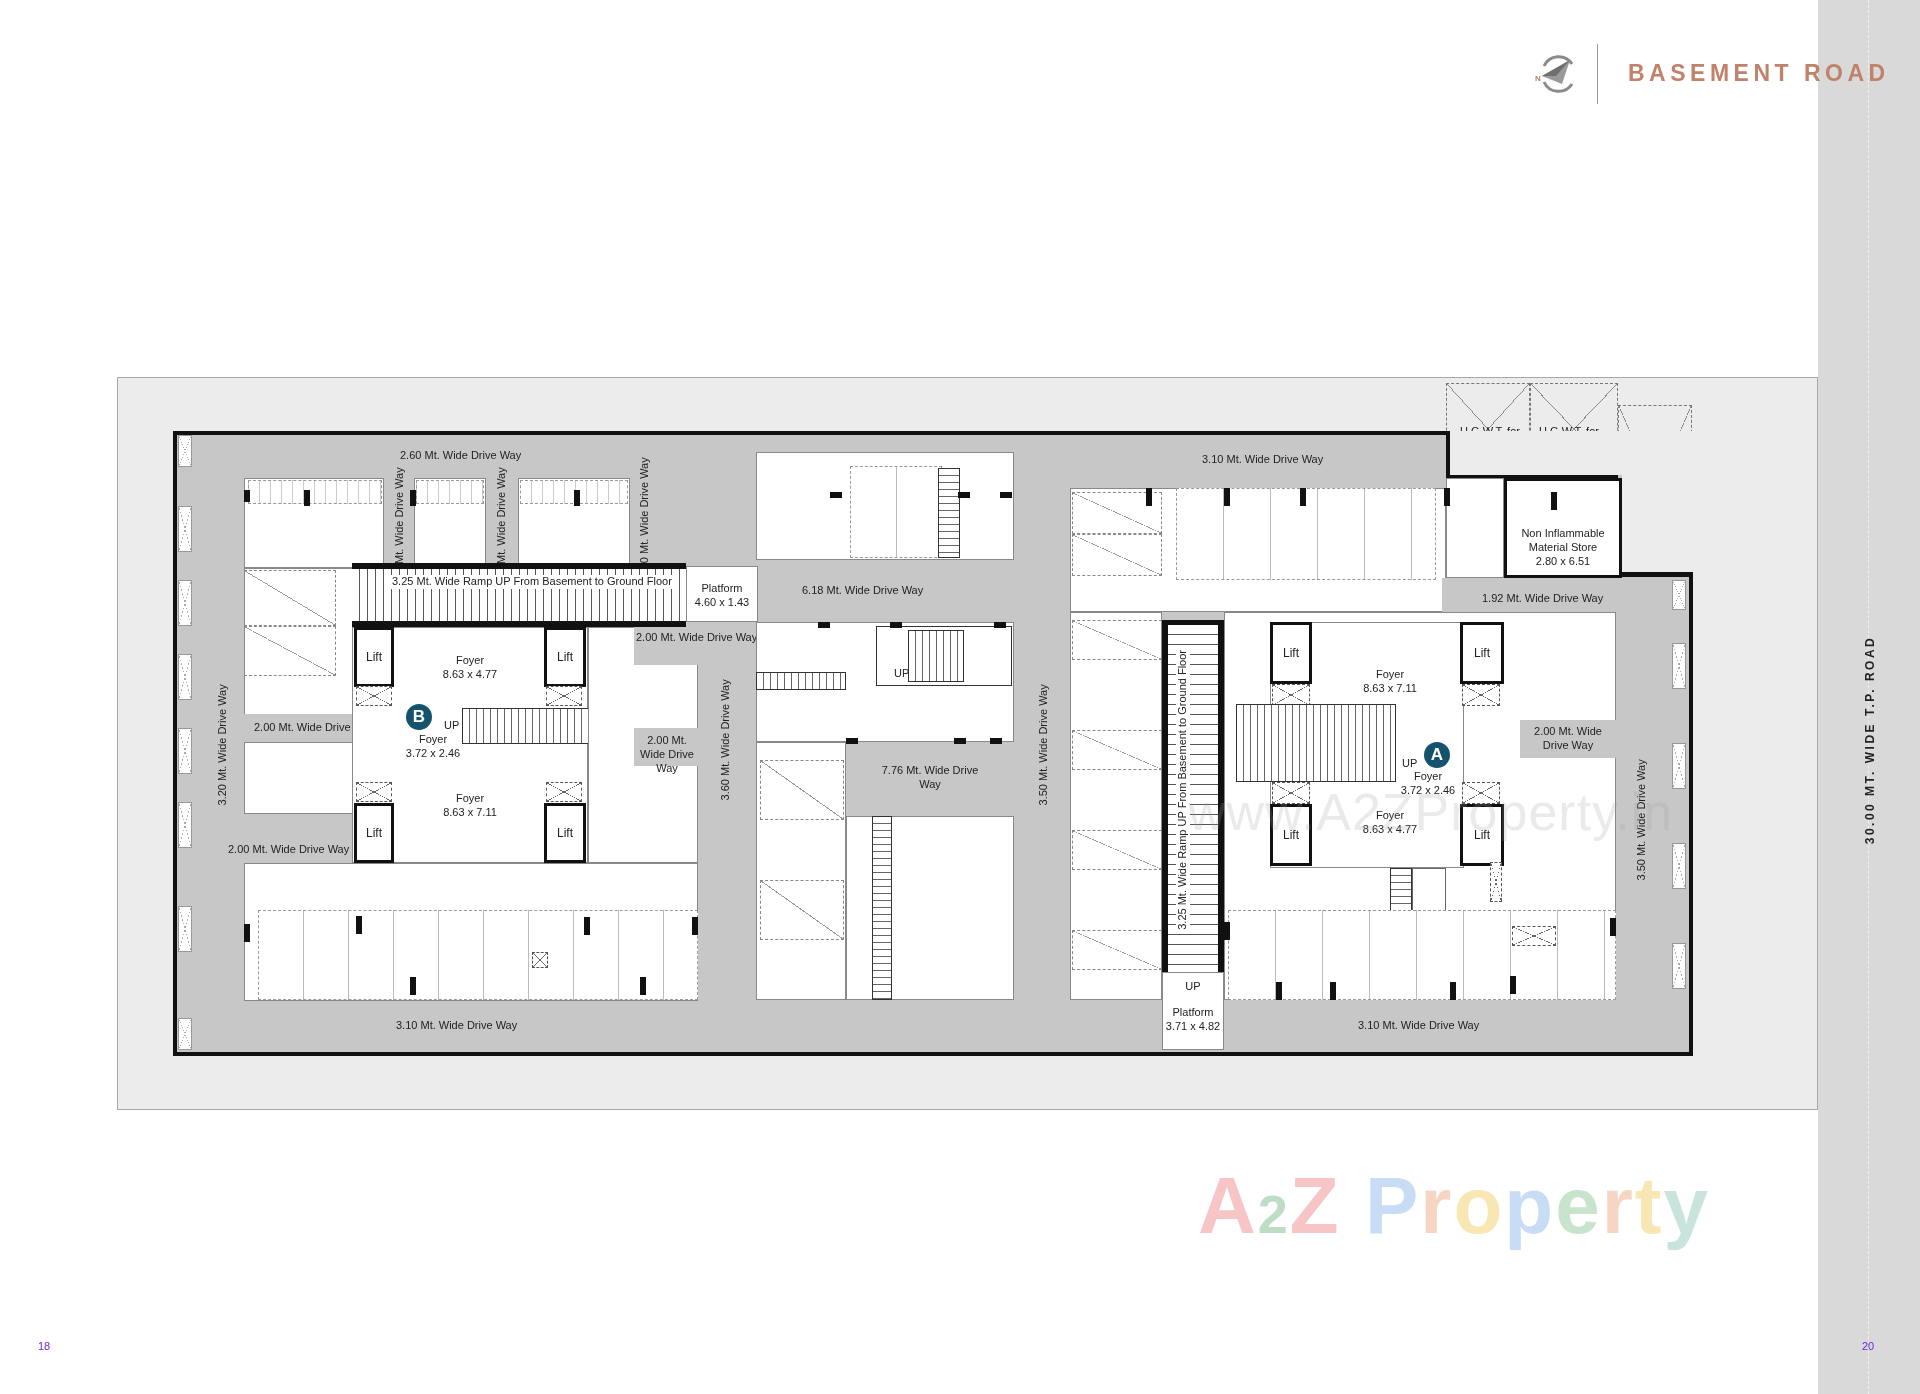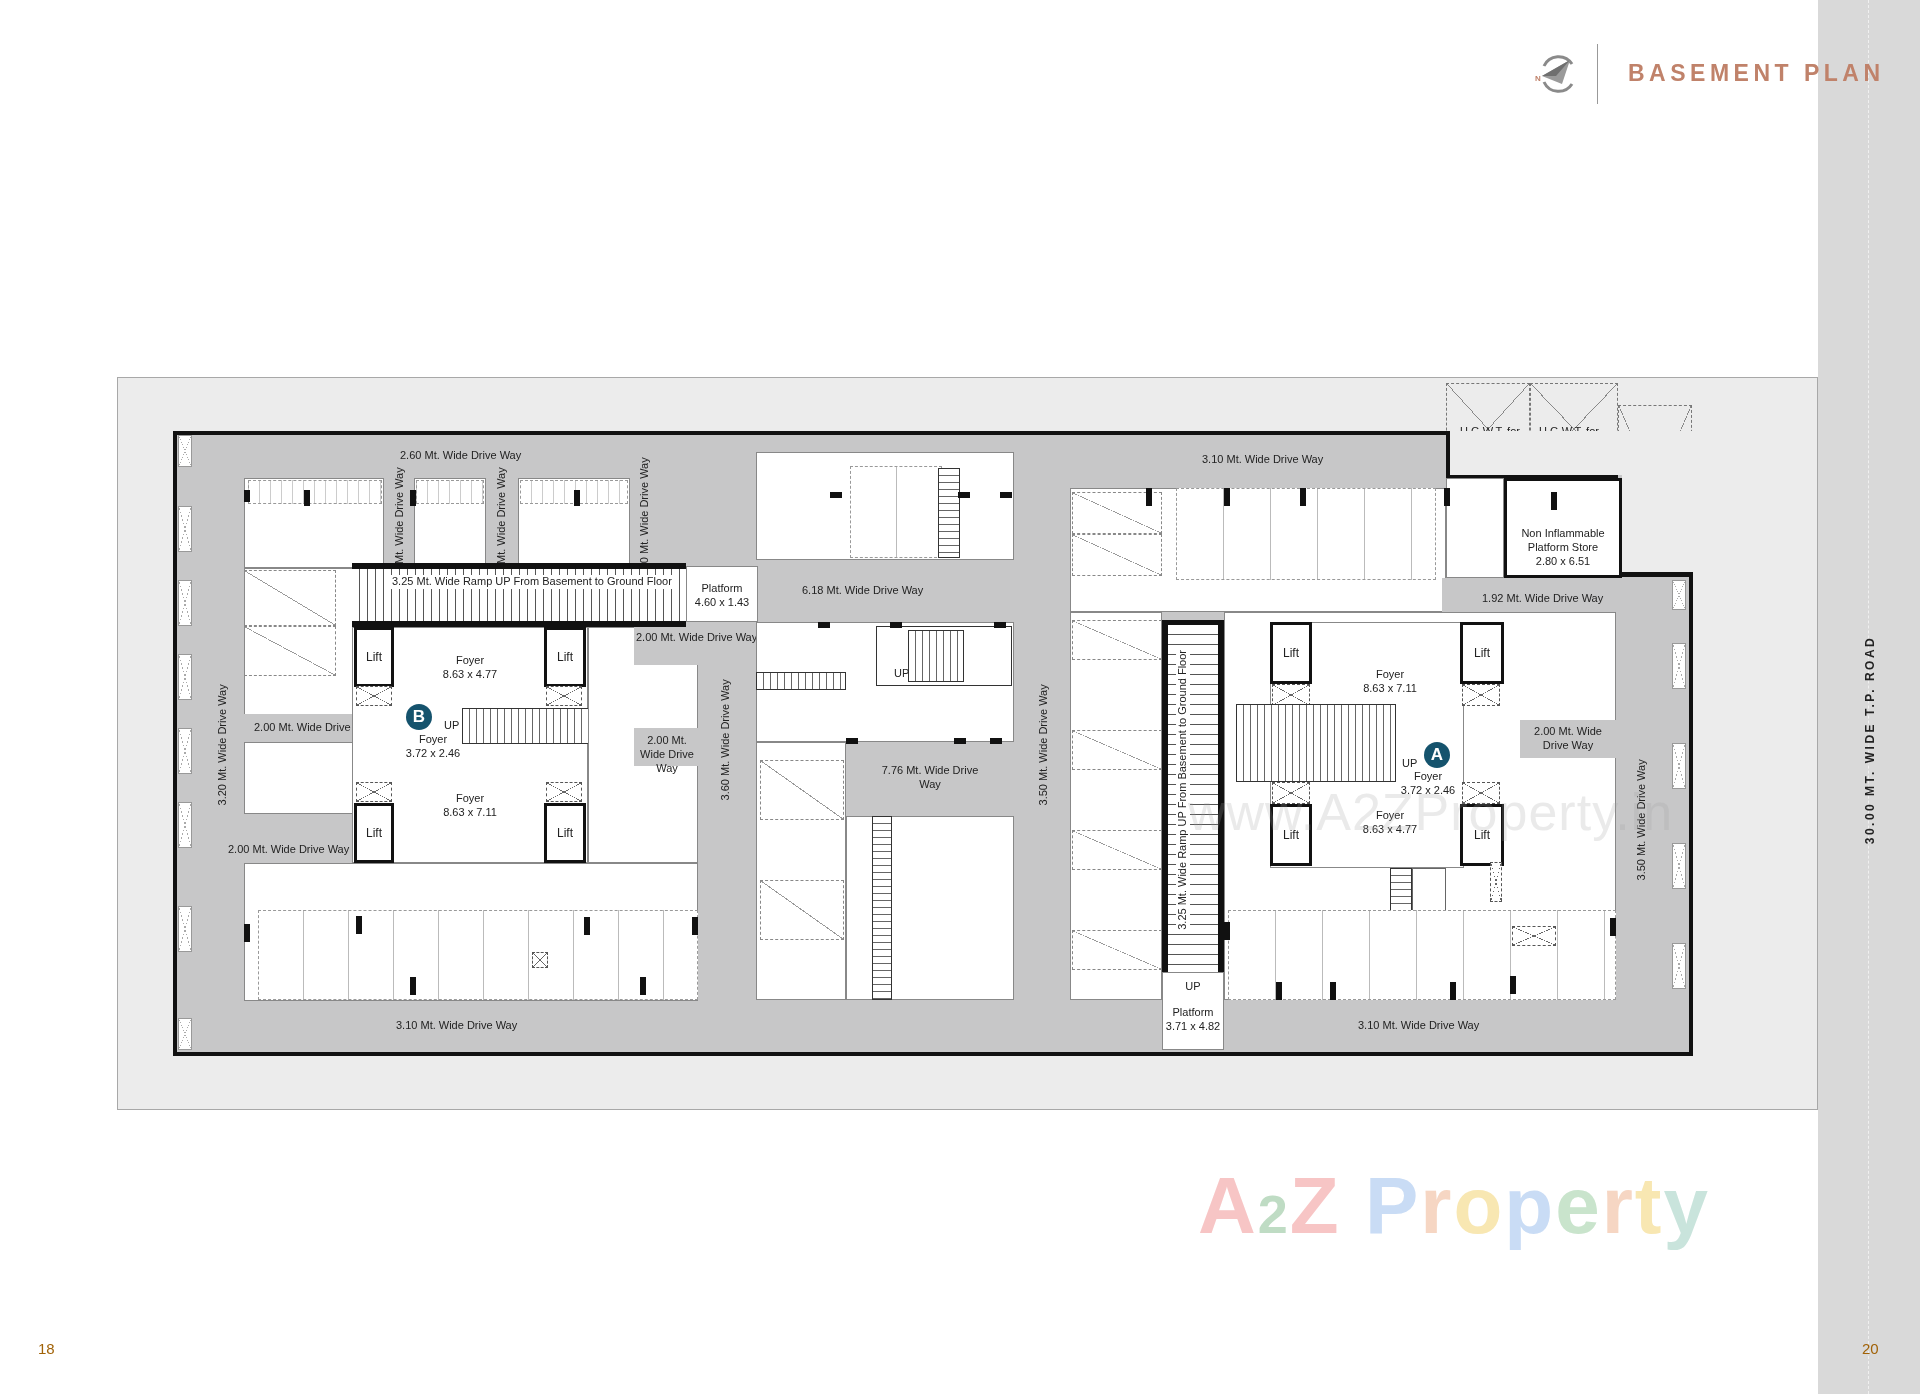--- a/index.html
+++ b/index.html
@@ -53,21 +53,21 @@
         linear-gradient(to top right, transparent 49.7%, #888 49.7%, #888 50.3%, transparent 50.3%),
         linear-gradient(to bottom right, transparent 49.7%, #888 49.7%, #888 50.3%, transparent 50.3%); }
 
   .badge { position: absolute; width: 26px; height: 26px; border-radius: 50%; background: #15536d; color: #fff; font-weight: bold; font-size: 17px; display:flex; align-items:center; justify-content:center; }
 
   .watermark-url { position: absolute; left: 1188px; top: 782px; font-size: 52px; color: rgba(160,160,160,0.22); letter-spacing: 1px; }
   .watermark-logo { position: absolute; left: 1198px; top: 1160px; font-size: 80px; font-weight: bold; letter-spacing: 2px; }
   .wm-a { color: #f7c5c5; } .wm-2 { color: #bfdcc4; font-size: 54px; } .wm-z { color: #f7c5c5; }
   .wm-p { color: #c9dcf5; } .wm-r { color: #f6d6c3; } .wm-o { color: #f8e7b2; } .wm-p2 { color:#c9dcf5; } .wm-e { color:#c9e4cc; } .wm-r2 { color:#f6d6c3; } .wm-t { color:#f8e7b2; } .wm-y { color:#c9e4dc; }
 
-  .page-num { position: absolute; font-size: 15px; color: #a16207; }
+  .page-num { position: absolute; font-size: 11px; color: #6d28d9; }
 </style>
 </head>
 <body>
 
 <div class="road-strip">
     <div class="dash-top"></div>
   </div>
 <div class="road-label">
     <span>30.00 MT. WIDE T.P. ROAD</span>
   </div>
@@ -75,21 +75,21 @@
 <div class="header-logo">
   <svg width="48" height="40" viewBox="0 0 48 40">
     <path d="M10 12 A16 16 0 0 1 38 10" fill="none" stroke="#8a8a8a" stroke-width="3"></path>
     <path d="M10 28 A16 16 0 0 0 38 30" fill="none" stroke="#8a8a8a" stroke-width="3"></path>
     <polygon points="8,22 36,6 28,30" fill="#9a9a9a"></polygon>
     <polygon points="8,22 36,6 22,22" fill="#6f6f6f"></polygon>
     <text x="1" y="27" font-size="8" fill="#c0826a" font-family="Liberation Sans, sans-serif" font-weight="bold">N</text>
   </svg>
 </div>
 <div class="header-divider"></div>
-<div class="header-title">BASEMENT PLAN</div>
+<div class="header-title">BASEMENT ROAD</div>
 
 <div class="site"></div>
 
 <div class="dashed-zone" style="left:1446px; top:383px; width:84px; height:92px;"></div>
 <div class="dashed-zone" style="left:1530px; top:383px; width:88px; height:92px;"></div>
 <div class="label" style="left:1450px; top:425px; width:80px; white-space:normal;">U.G.W.T. for Fire</div>
 <div class="label" style="left:1534px; top:425px; width:70px; white-space:normal;">U.G.W.T. for Domestic Use</div>
 <div class="dashed-zone" style="left:1618px; top:405px; width:74px; height:172px;"></div>
 <div class="label" style="left:1624px; top:490px; width:60px; white-space:normal;">S.T.P. Plant</div>
 
@@ -245,21 +245,21 @@
 <div class="park-v" style="left:1176px; top:488px; width:260px; height:92px; background: repeating-linear-gradient(90deg,#fff 0 46px,#bbb 46px 47px);"></div>
 <div class="room" style="left:1070px; top:612px; width:92px; height:388px;"></div>
 <div class="park-row" style="left:1072px; top:492px; width:90px; height:42px;"></div>
 <div class="park-row" style="left:1072px; top:534px; width:90px; height:42px;"></div>
 <div class="park-row" style="left:1072px; top:620px; width:90px; height:40px;"></div>
 <div class="park-row" style="left:1072px; top:730px; width:90px; height:40px;"></div>
 <div class="park-row" style="left:1072px; top:830px; width:90px; height:40px;"></div>
 <div class="park-row" style="left:1072px; top:930px; width:90px; height:40px;"></div>
 
 <div class="wall-box" style="left:1504px; top:478px; width:118px; height:100px; border-width:3px;"></div>
-<div class="label" style="left:1506px; top:527px; width:114px; white-space:normal;"><span>Non Inflammable Platform Store</span><br><span>2.80 x 6.51</span></div>
+<div class="label" style="left:1506px; top:527px; width:114px; white-space:normal;"><span>Non Inflammable Material Store</span><br><span>2.80 x 6.51</span></div>
 <div class="room" style="left:1446px; top:478px; width:58px; height:100px;"></div>
 
 <div class="drive" style="left:1442px; top:578px; width:226px; height:38px;"></div>
 <div class="label" style="left:1482px; top:592px;">1.92 Mt. Wide Drive Way</div>
 
 <div class="ramp-v" style="left:1162px; top:620px; width:62px; height:352px; border-top:5px solid #111;"></div>
 <div class="vlabel" style="left:1172px; top:620px; width:22px; height:340px;">
     <span style="background:#fff;">3.25 Mt.  Wide Ramp UP From Basement to Ground Floor</span>
   </div>
 <div class="room" style="left:1162px; top:972px; width:62px; height:78px;"></div>

